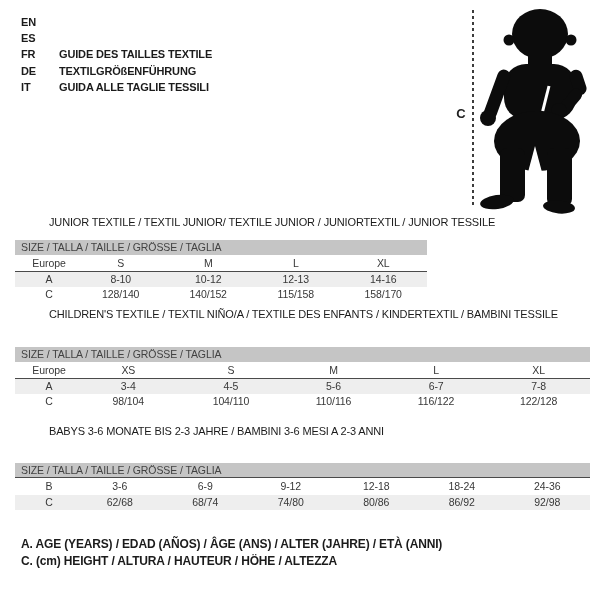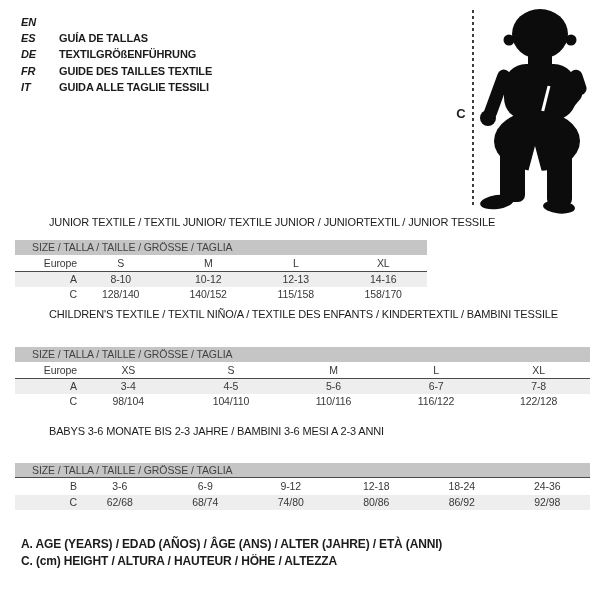--- a/index.html
+++ b/index.html
@@ -3,71 +3,70 @@
 <meta charset="utf-8">
 <style>
   * { box-sizing: border-box; margin: 0; padding: 0; }
   html, body { width: 600px; height: 600px; background: #ffffff; }
   body { font-family: "Liberation Sans", sans-serif; position: relative; overflow: hidden; }
   .page { position: absolute; left: 0; top: 0; width: 600px; height: 600px; background: #fff; }
 
   
   .langs { position: absolute; left: 21px; top: 14px; }
   .lang-row { display: flex; font-weight: 700; font-size: 11px; line-height: 16.2px; color: #1b1b1b; letter-spacing: -0.15px; }
-  .lang-code { width: 38px; flex: 0 0 38px; font-style: italic; }
+  .lang-code { width: 38px; flex: 0 0 38px; }
 
   
   .dashed-line { position: absolute; left: 472px; top: 10px; width: 2px; height: 198px;
     background: repeating-linear-gradient(to bottom, #3c3c3c 0 3px, transparent 3px 6px); }
   .c-label { position: absolute; left: 452px; top: 106px; width: 18px; text-align: center;
     font-weight: 700; font-size: 13px; color: #222; }
   .silhouette { position: absolute; left: 478px; top: 8px; width: 110px; height: 206px; }
 
   
   .sec-title { position: absolute; left: 21px; font-weight: 400; font-size: 11px;
     color: #1b1b1b; letter-spacing: -0.15px; line-height: 14.5px; white-space: nowrap; margin-left: 28px; }
 
   
   .size-table { position: absolute; left: 15px; font-size: 10.5px; color: #383838; letter-spacing: -0.1px; }
-  .t-header { background: #c5c5c5; height: 15px; line-height: 15px; padding-left: 17px;
+  .t-header { background: #c5c5c5; height: 15px; line-height: 15px; padding-left: 6px;
     color: #424242; margin-bottom: 1px; }
   .t-header.underlined { border-bottom: 1px solid #4a4a4a; }
   .t-row { display: grid; height: 15.5px; line-height: 15.5px; align-items: center; }
   .cols4 { grid-template-columns: 62px repeat(4, 1fr); }
   .cols5 { grid-template-columns: 62px repeat(5, 1fr); }
   .cols6 { grid-template-columns: 62px repeat(6, 1fr); }
-  .t-row .lbl { text-align: right; padding-left: 6px; }
+  .t-row .lbl { text-align: center; padding-left: 6px; }
   .t-row .val { text-align: center; }
   .t-row.shaded { background: #eeeeee; }
   .t-row.divider { border-bottom: 1px solid #4a4a4a; }
 
   
   .legend { position: absolute; left: 21px; top: 536px; font-weight: 700; font-size: 12px;
     line-height: 17.4px; color: #1b1b1b; letter-spacing: -0.15px; white-space: nowrap; }
 </style>
 </head>
 <body>
 
 <div class="page">
 
   <div class="langs">
     <div class="lang-row">
       <span class="lang-code">EN</span>
     </div>
     <div class="lang-row">
       <span class="lang-code">ES</span>
-      <span>GUÍA DE TALLAS</span>
+    </div>
+    <div class="lang-row">
+      <span class="lang-code">FR</span>
+      <span>GUIDE DES TAILLES TEXTILE</span>
     </div>
     <div class="lang-row">
       <span class="lang-code">DE</span>
       <span>TEXTILGRÖßENFÜHRUNG</span>
-    </div>
-    <div class="lang-row">
-      <span class="lang-code">FR</span>
-      <span>GUIDE DES TAILLES TEXTILE</span>
     </div>
     <div class="lang-row">
       <span class="lang-code">IT</span>
       <span>GUIDA ALLE TAGLIE TESSILI</span>
     </div>
   </div>
 
   <div class="dashed-line"></div>
   <div class="c-label">C</div>
 

